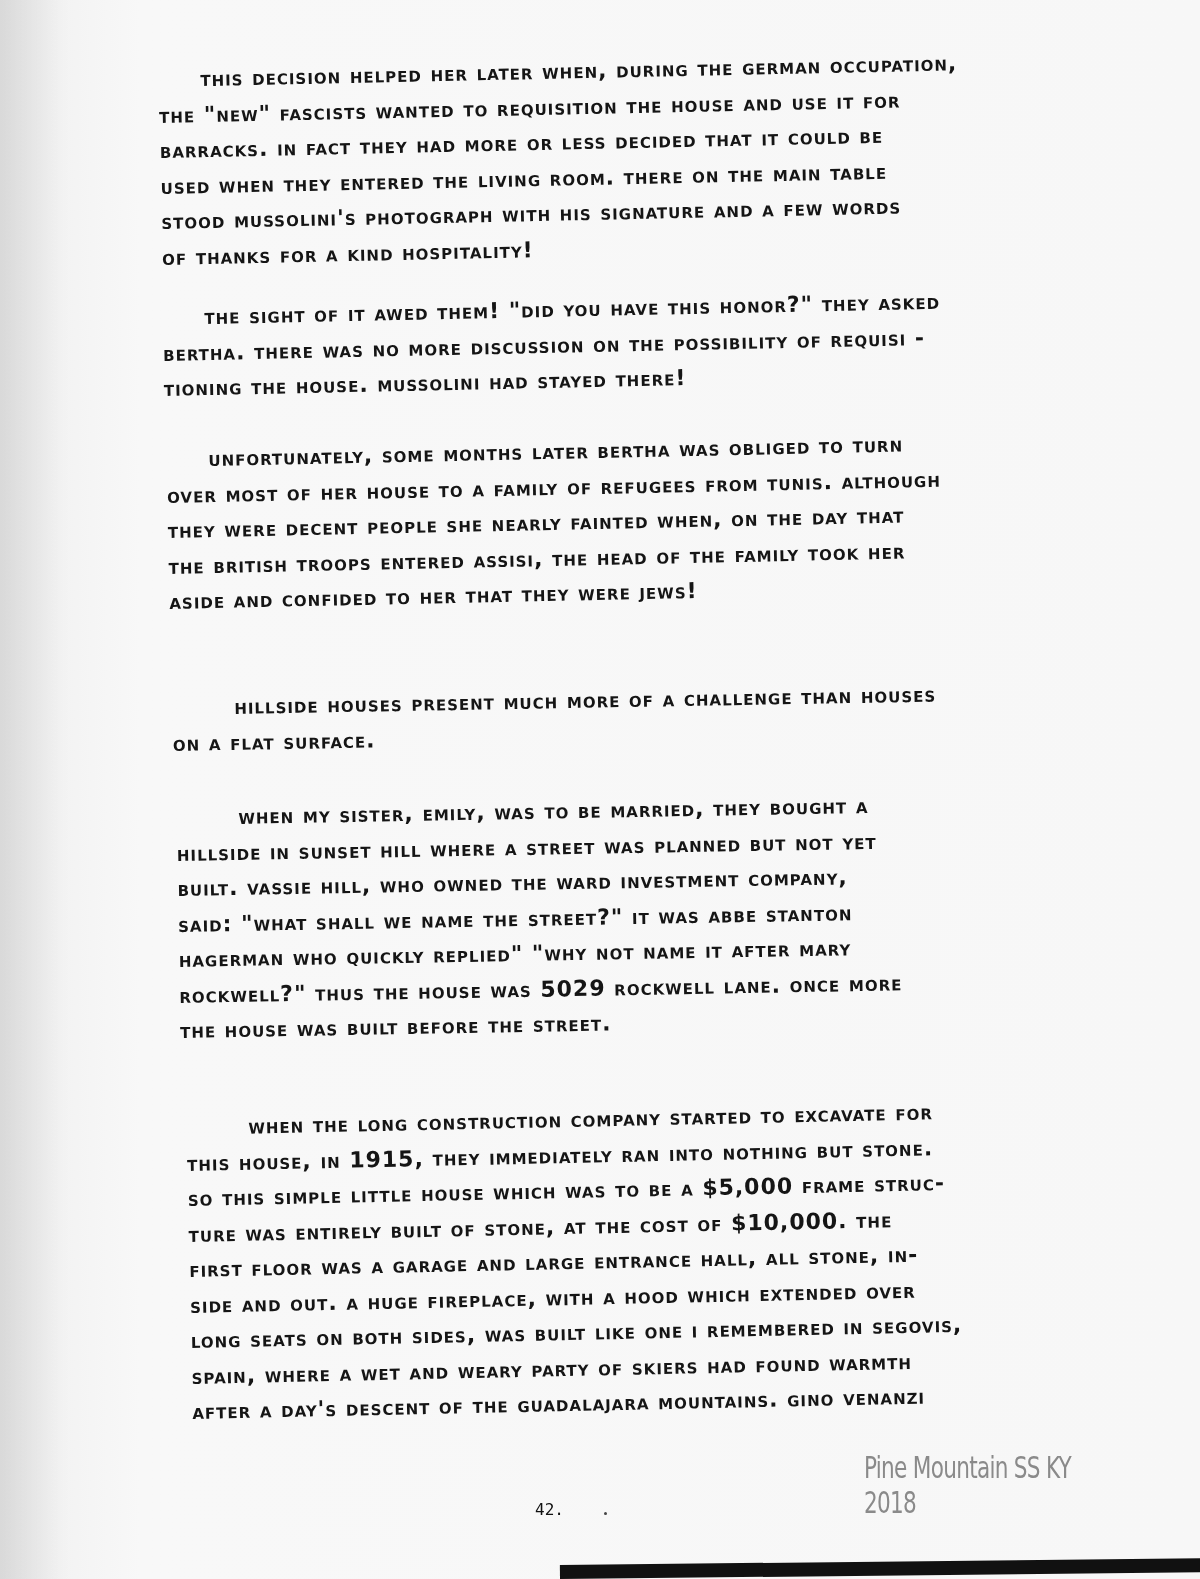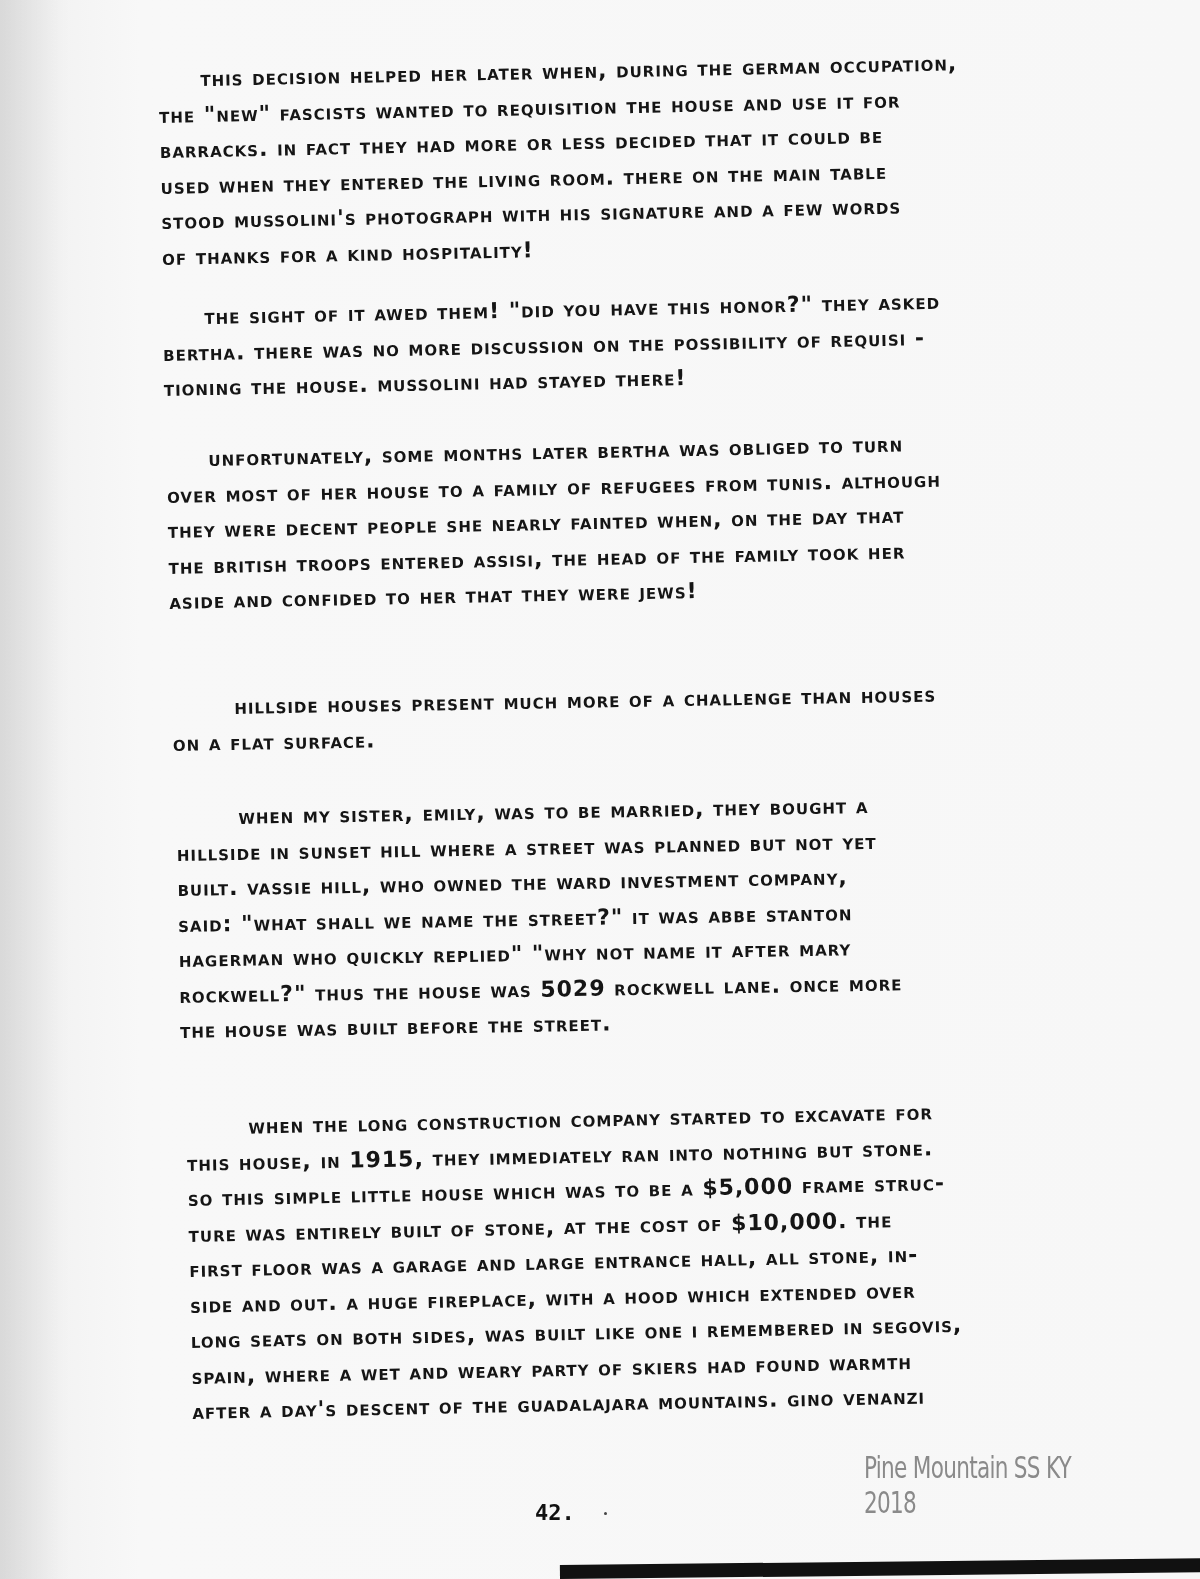--- a/index.html
+++ b/index.html
@@ -55,22 +55,22 @@
     #p1 { top: 62px; left: 158px; }
     #p2 { top: 300px; left: 162px; }
     #p3 { top: 442px; left: 166px; }
     #p4 { top: 690px; left: 172px; transform: rotate(-1.0deg); }
     #p5 { top: 800px; left: 176px; transform: rotate(-1.0deg); }
     #p6 { top: 1110px; left: 186px; }
     .page-number {
       position: absolute;
       left: 535px; top: 1500px;
       font-family: "DejaVu Sans Mono", monospace;
-      font-weight: bold;
-      font-size: 22px;
+      font-weight: normal;
+      font-size: 16px;
       color: #111;
     }
     .stray-dot {
       position: absolute;
       left: 604px; top: 1512px;
       width: 3px; height: 3px; background: #444; border-radius: 50%;
     }
     .watermark {
       position: absolute;
       left: 864px; top: 1450px;

